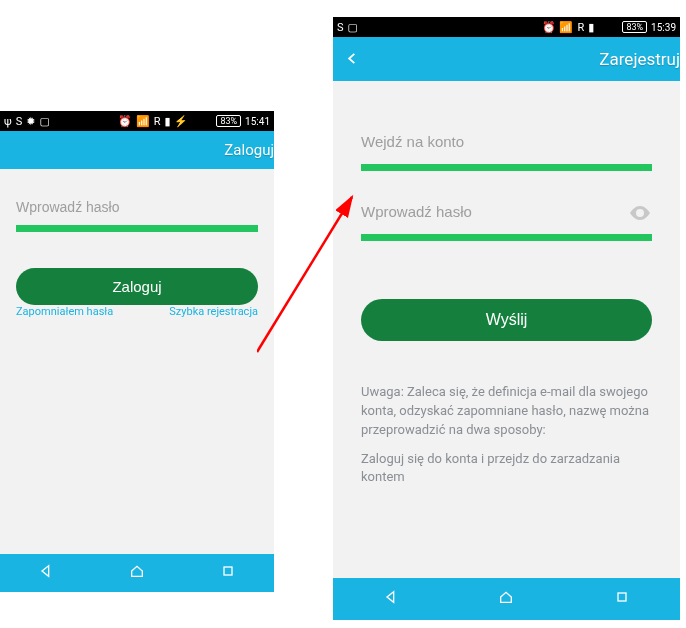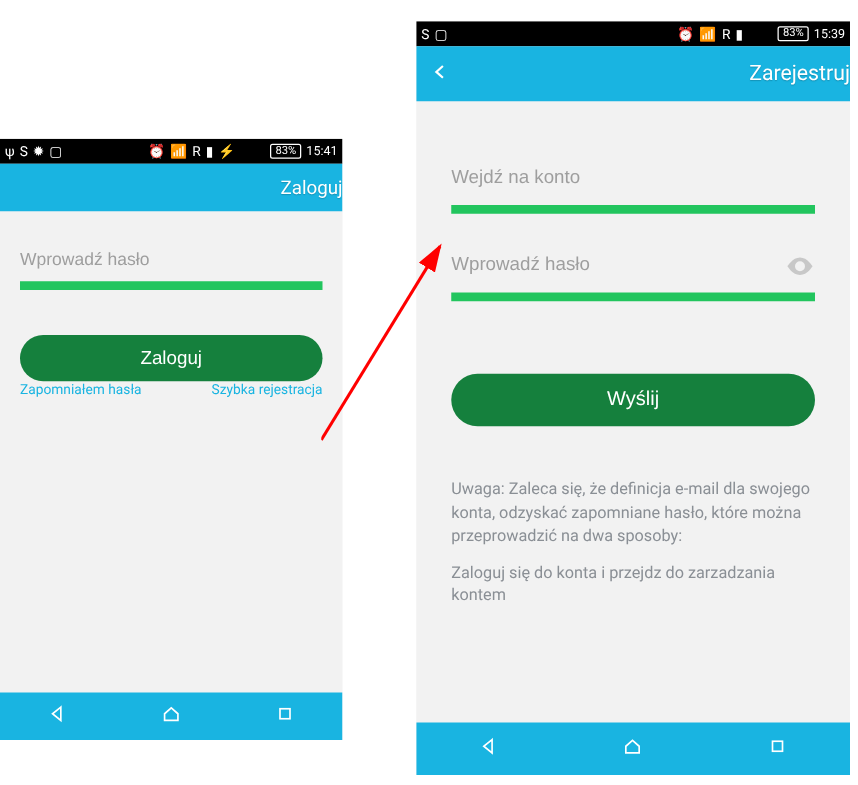--- a/index.html
+++ b/index.html
@@ -193,21 +193,21 @@
     <div class="fieldwrap">
       <input class="field" type="password" placeholder="Wprowadź hasło" style="">
       <span class="eye">
         <svg width="24" height="24" viewBox="0 0 24 24" fill="#c8c8c8">
             <path d="M12 5C6 5 2 12 2 12s4 7 10 7 10-7 10-7S18 5 12 5zm0 11a4 4 0 110-8 4 4 0 010 8z"></path>
           </svg>
       </span>
     </div>
     <button class="bigbtn">Wyślij</button>
     <div class="note">
-      <p>Uwaga: Zaleca się, że definicja e-mail dla swojego konta, odzyskać zapomniane hasło, które można przeprowadzić na dwa sposoby:</p>
+      <p>Uwaga: Zaleca się, że definicja e-mail dla swojego konta, odzyskać zapomniane hasło, nazwę można przeprowadzić na dwa sposoby:</p>
       <p>Zaloguj się do konta i przejdz do zarzadzania kontem</p>
     </div>
   </div>
   <div class="navbar">
     <span><svg class="nav-ic" viewBox="0 0 24 24" fill="none" stroke="#fff" stroke-width="2">
           <path d="M16 4 L6 12 L16 20 Z"></path>
         </svg></span>
     <span><svg class="nav-ic" viewBox="0 0 24 24" fill="none" stroke="#fff" stroke-width="2">
           <path d="M4 12 L12 5 L20 12 L20 20 L4 20 Z"></path>
         </svg></span>

